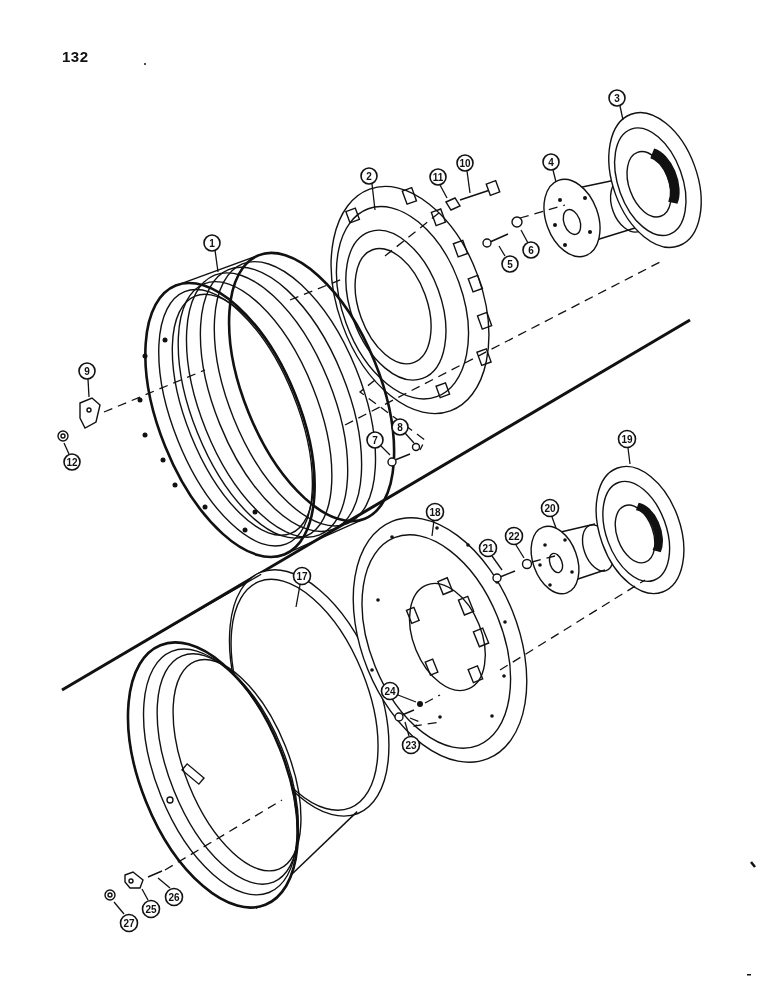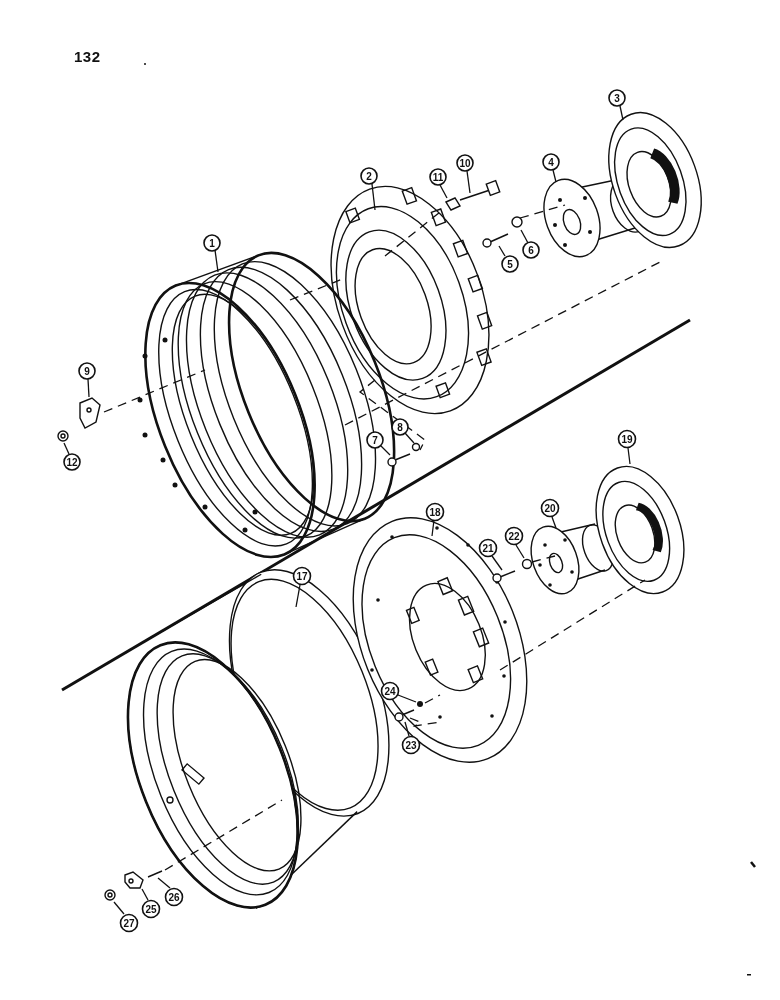--- a/index.html
+++ b/index.html
@@ -1,17 +1,17 @@
 <!DOCTYPE html>
 <html><head>
 <meta charset="utf-8">
 <style>
   html, body { margin:0; padding:0; background:#ffffff; }
   body { width:780px; height:1000px; position:relative; overflow:hidden; font-family:"Liberation Sans", sans-serif; }
-  .page-number { position:absolute; left:74px; top:48px; font-size:15px; font-weight:bold; color:#111; letter-spacing:0.5px; }
+  .page-number { position:absolute; left:62px; top:48px; font-size:15px; font-weight:bold; color:#111; letter-spacing:0.5px; }
   svg.diagram { position:absolute; left:0; top:0; width:780px; height:1000px; }
   .callout circle { fill:#fff; stroke:#111; stroke-width:1.6; }
   .callout text { font-family:"Liberation Sans Narrow","Liberation Sans", sans-serif; font-size:10px; font-weight:bold; fill:#111; text-anchor:middle; dominant-baseline:central; }
   .leader { stroke:#111; stroke-width:1.3; fill:none; }
   .dash { stroke:#111; stroke-width:1.3; fill:none; stroke-dasharray:9 6; }
   .part { stroke:#111; fill:none; stroke-width:1.4; }
   .part-thick { stroke:#111; fill:none; stroke-width:2.6; }
   .part-fill { fill:#fff; stroke:#111; stroke-width:1.4; }
   .dark { fill:#111; }
 </style>

